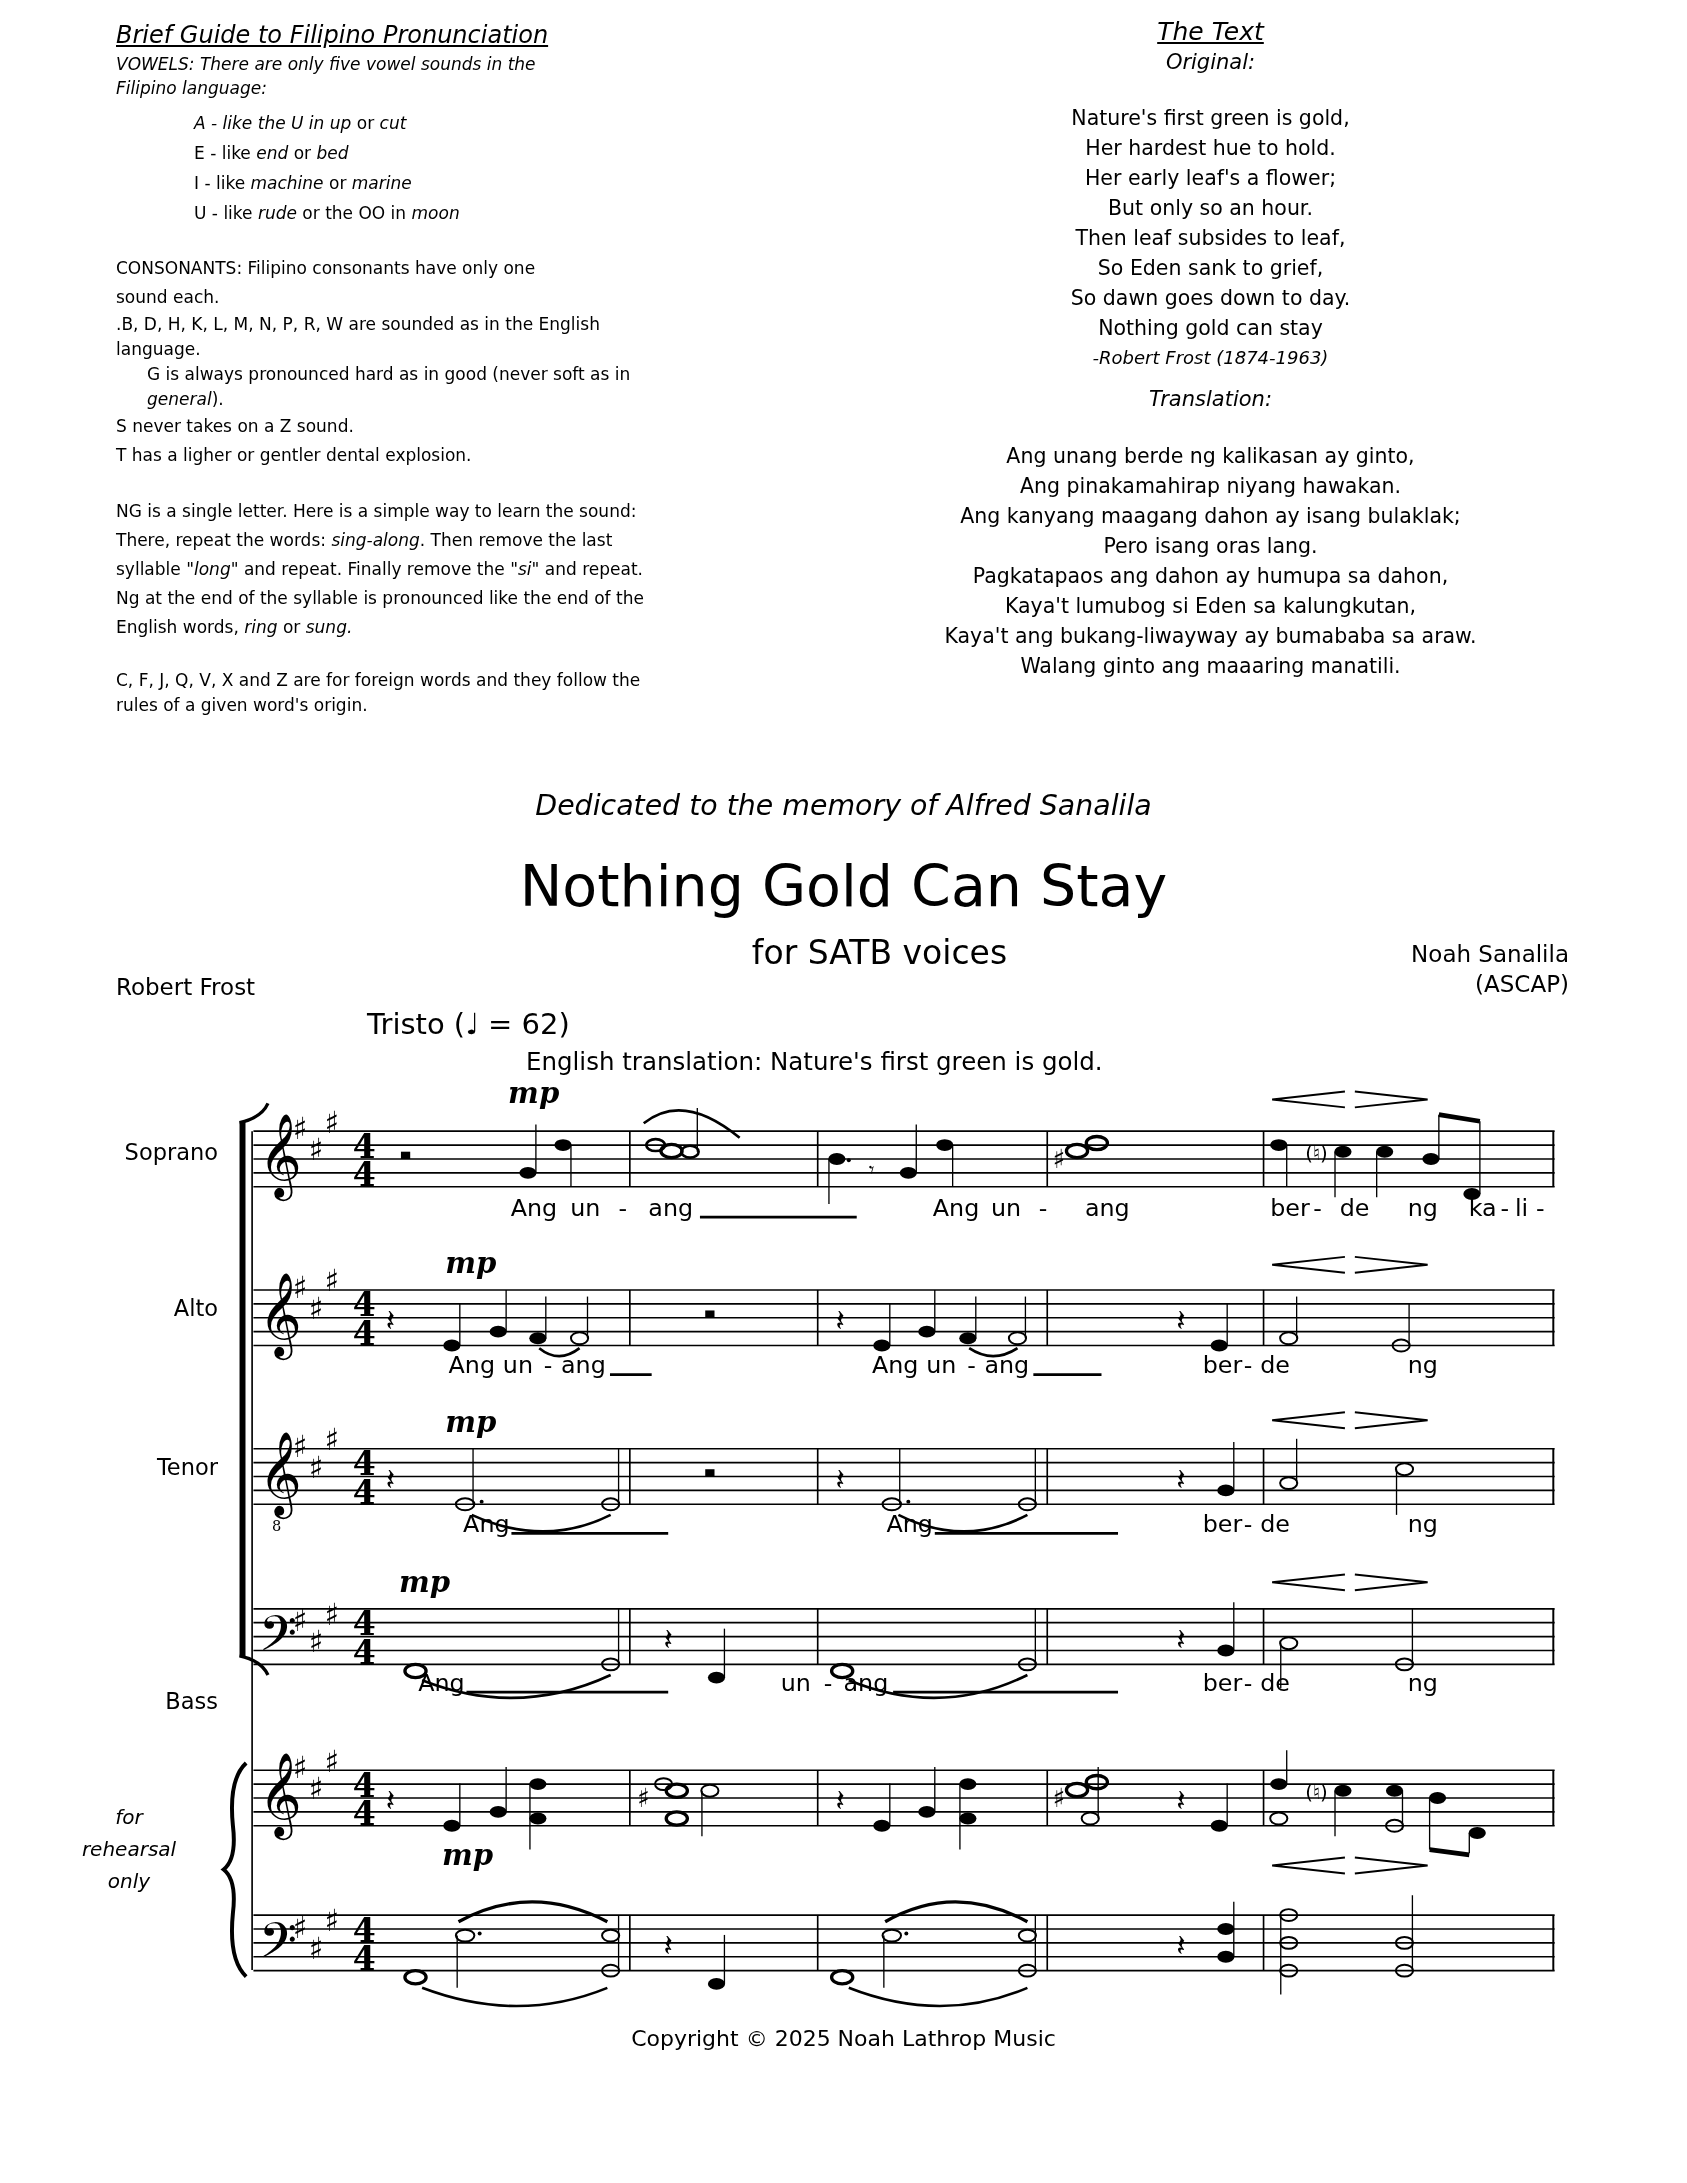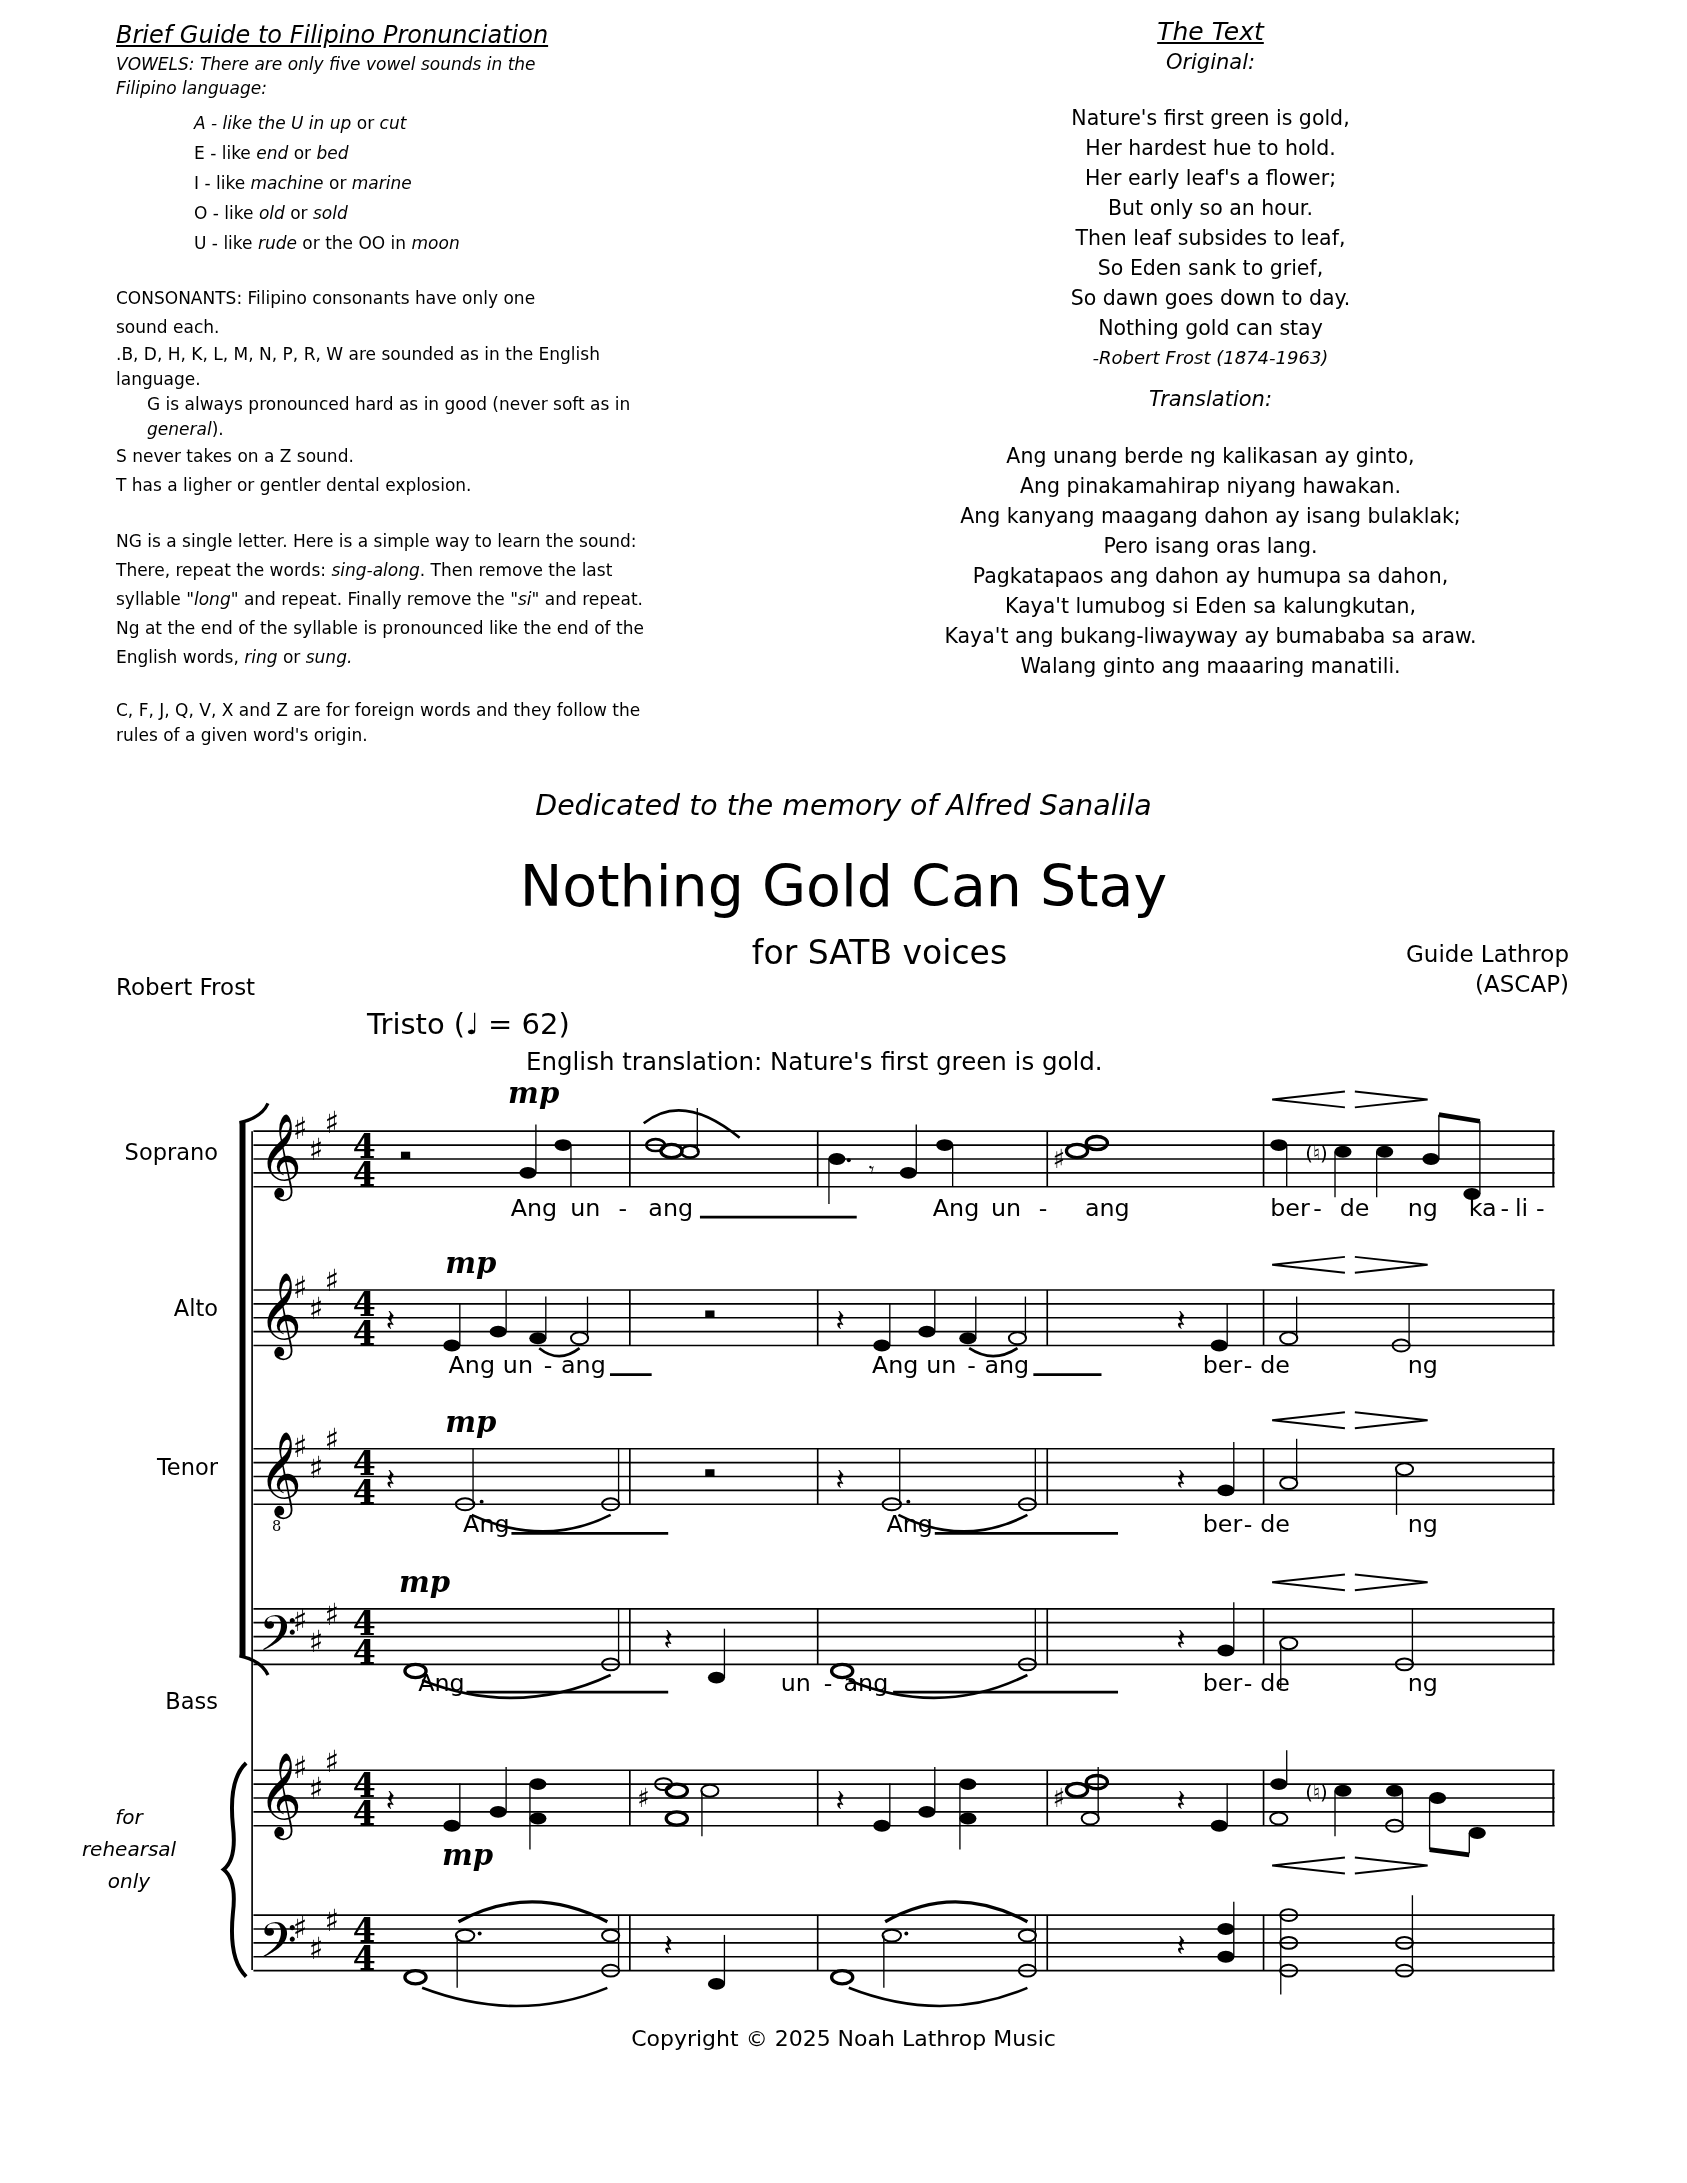--- a/index.html
+++ b/index.html
@@ -37,21 +37,20 @@
 </head>
 <body>
 
 <div id="guide" class="abs">
   <div class="heading">Brief Guide to Filipino Pronunciation</div>
   <div class="vowel-intro" style="width:476px;">VOWELS: There are only five vowel sounds in the Filipino language:</div>
   <div class="vowel-list">
     <div><i class="em">A - like the U in up</i> <span>or</span> <i class="em">cut</i></div>
     <div><span>E - like</span> <i class="em">end</i> <span>or</span> <i class="em">bed</i></div>
     <div><span>I - like</span> <i class="em">machine</i> <span>or</span> <i class="em">marine</i></div>
-    <div><span>O - like</span> <i class="em">old</i> <span>or</span> <i class="em">sold</i></div>
     <div><span>U - like</span> <i class="em">rude</i> <span>or the OO in</span> <i class="em">moon</i></div>
   </div>
   <div class="gap"></div>
   <p><span>CONSONANTS: Filipino consonants have only one</span><br><span>sound each.</span></p>
   <p style="width:556px;line-height:25px;">.B, D, H, K, L, M, N, P, R, W are sounded as in the English language.</p>
   <p style="line-height:25px;margin-left:31px;"><span>G is always pronounced hard as in good (never soft as in</span><br><i class="em">general</i><span>).</span></p>
   <p>S never takes on a Z sound.</p>
   <p>T has a ligher or gentler dental explosion.</p>
   <div class="gap"></div>
   <p>NG is a single letter. Here is a simple way to learn the sound:</p>
@@ -85,21 +84,21 @@
   <div>Pagkatapaos ang dahon ay humupa sa dahon,</div>
   <div>Kaya't lumubog si Eden sa kalungkutan,</div>
   <div>Kaya't ang bukang-liwayway ay bumababa sa araw.</div>
   <div>Walang ginto ang maaaring manatili.</div>
 </div>
 
 <div id="dedication" class="abs">Dedicated to the memory of Alfred Sanalila</div>
 <div id="title" class="abs">Nothing Gold Can Stay</div>
 <div id="subtitle" class="abs">for SATB voices</div>
 <div id="composer" class="abs">
-  <div>Guide Lathrop</div>
+  <div>Noah Sanalila</div>
   <div>(ASCAP)</div>
 </div>
 <div id="poet" class="abs">Robert Frost</div>
 <div id="tempo" class="abs">
   <span>Tristo (</span><span>♩</span> <span>= 62)</span>
 </div>
 <div id="translation-note" class="abs">English translation: Nature's first green is gold.</div>
 
 <div class="abs part-label" style="left:112px;top:1139px;">Soprano</div>
 <div class="abs part-label" style="left:112px;top:1295px;">Alto</div>

